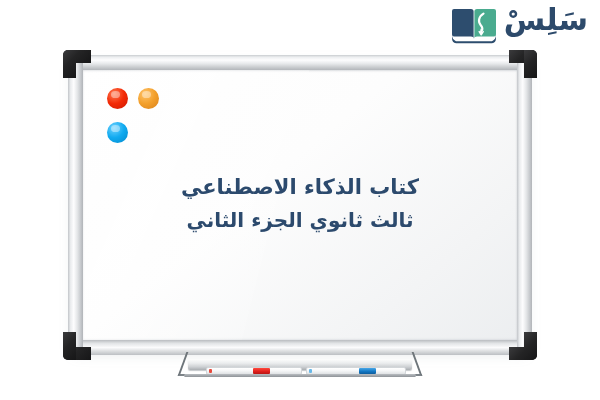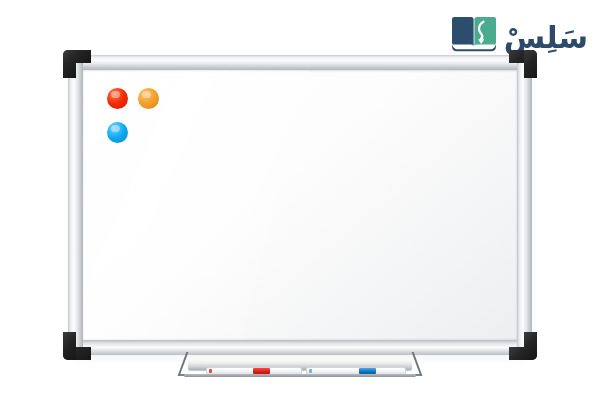--- a/index.html
+++ b/index.html
@@ -16,21 +16,21 @@
     position: relative;
   }
 
   
   .brand {
     position: absolute;
     top: 5px;
     right: 12px;
     height: 48px;
     display: flex;
-    align-items: flex-end;
+    align-items: flex-start;
     gap: 7px;
     direction: rtl;
   }
   .brand-mark {
     width: 46px;
     height: 40px;
     flex: none;
     display: block;
   }
   .brand-word {
@@ -296,20 +296,24 @@
     </div>
 
     <div class="surface">
 
       <div class="magnets">
         <span class="magnet m0" style="background:radial-gradient(circle at 34% 28%, #ff7a50 0%, #f32a06 48%, #cc1800 100%);"></span>
         <span class="magnet m1" style="background:radial-gradient(circle at 34% 28%, #ffc36a 0%, #f3a02c 48%, #d9811a 100%);"></span>
         <span class="magnet m2" style="background:radial-gradient(circle at 34% 28%, #6ed2ff 0%, #10aaf0 48%, #0389cc 100%);"></span>
       </div>
 
+      <div class="board-text">
+        <div class="board-line l1">كتاب الذكاء الاصطناعي</div>
+        <div class="board-line l2">ثالث ثانوي الجزء الثاني</div>
+      </div>
 
     </div>
 
     <div class="corner c-tl">
         <i class="a"></i>
         <i class="b"></i>
       </div>
     <div class="corner c-tr">
         <i class="a"></i>
         <i class="b"></i>

